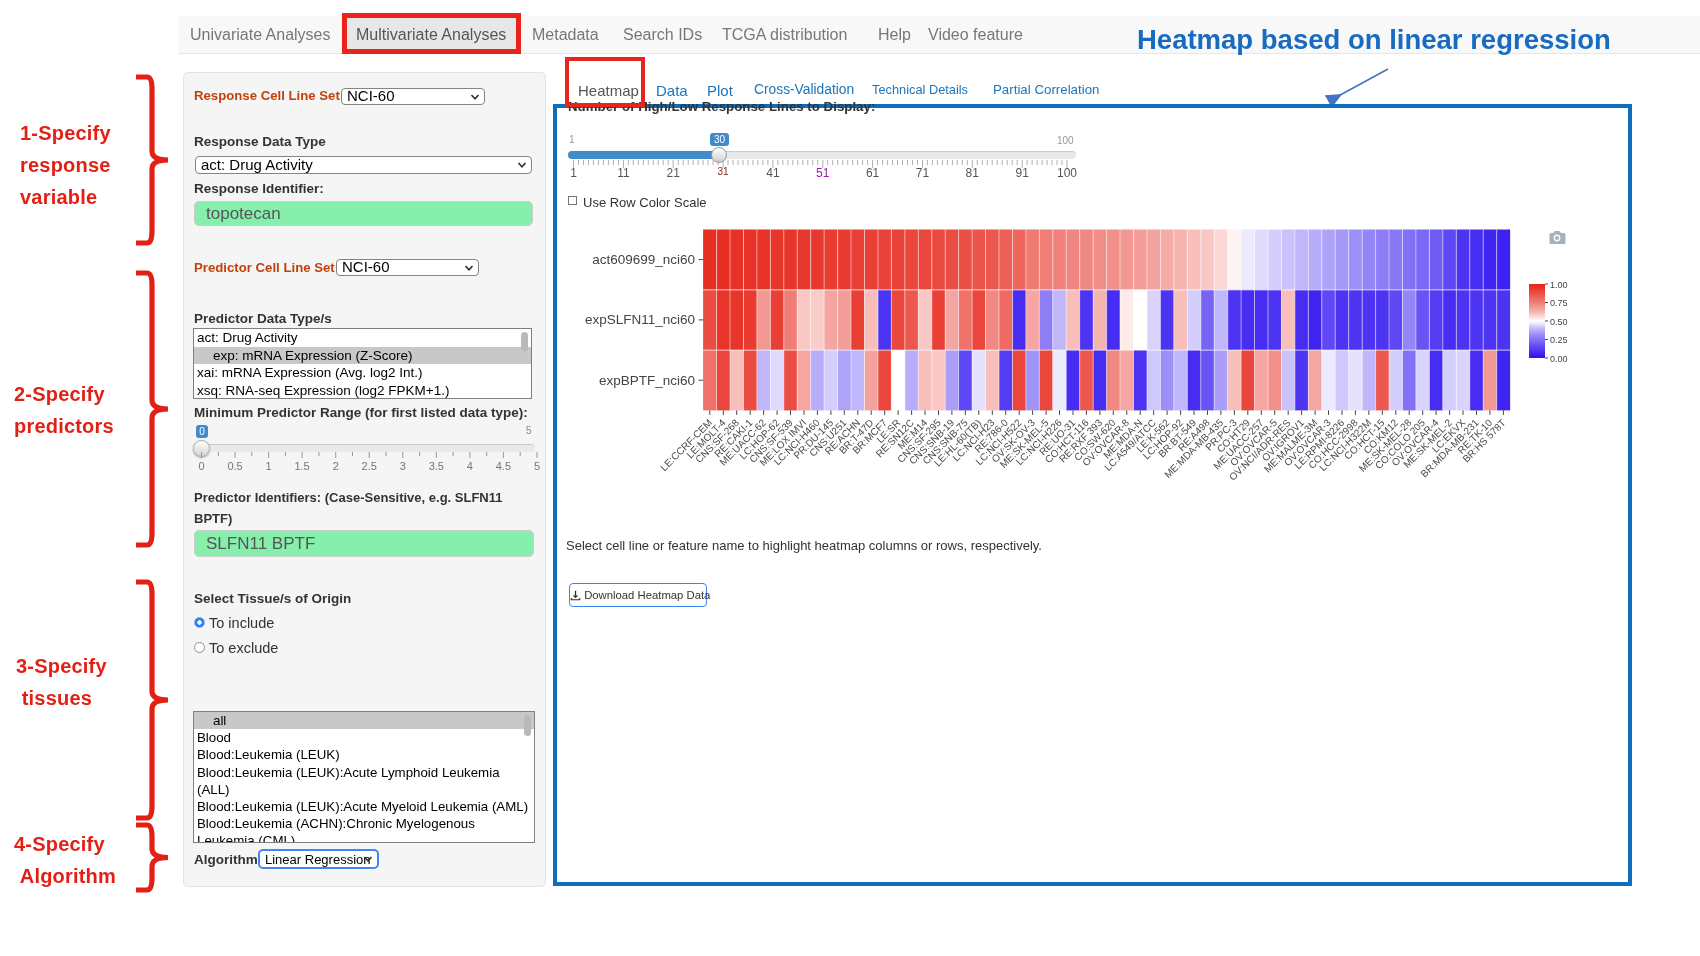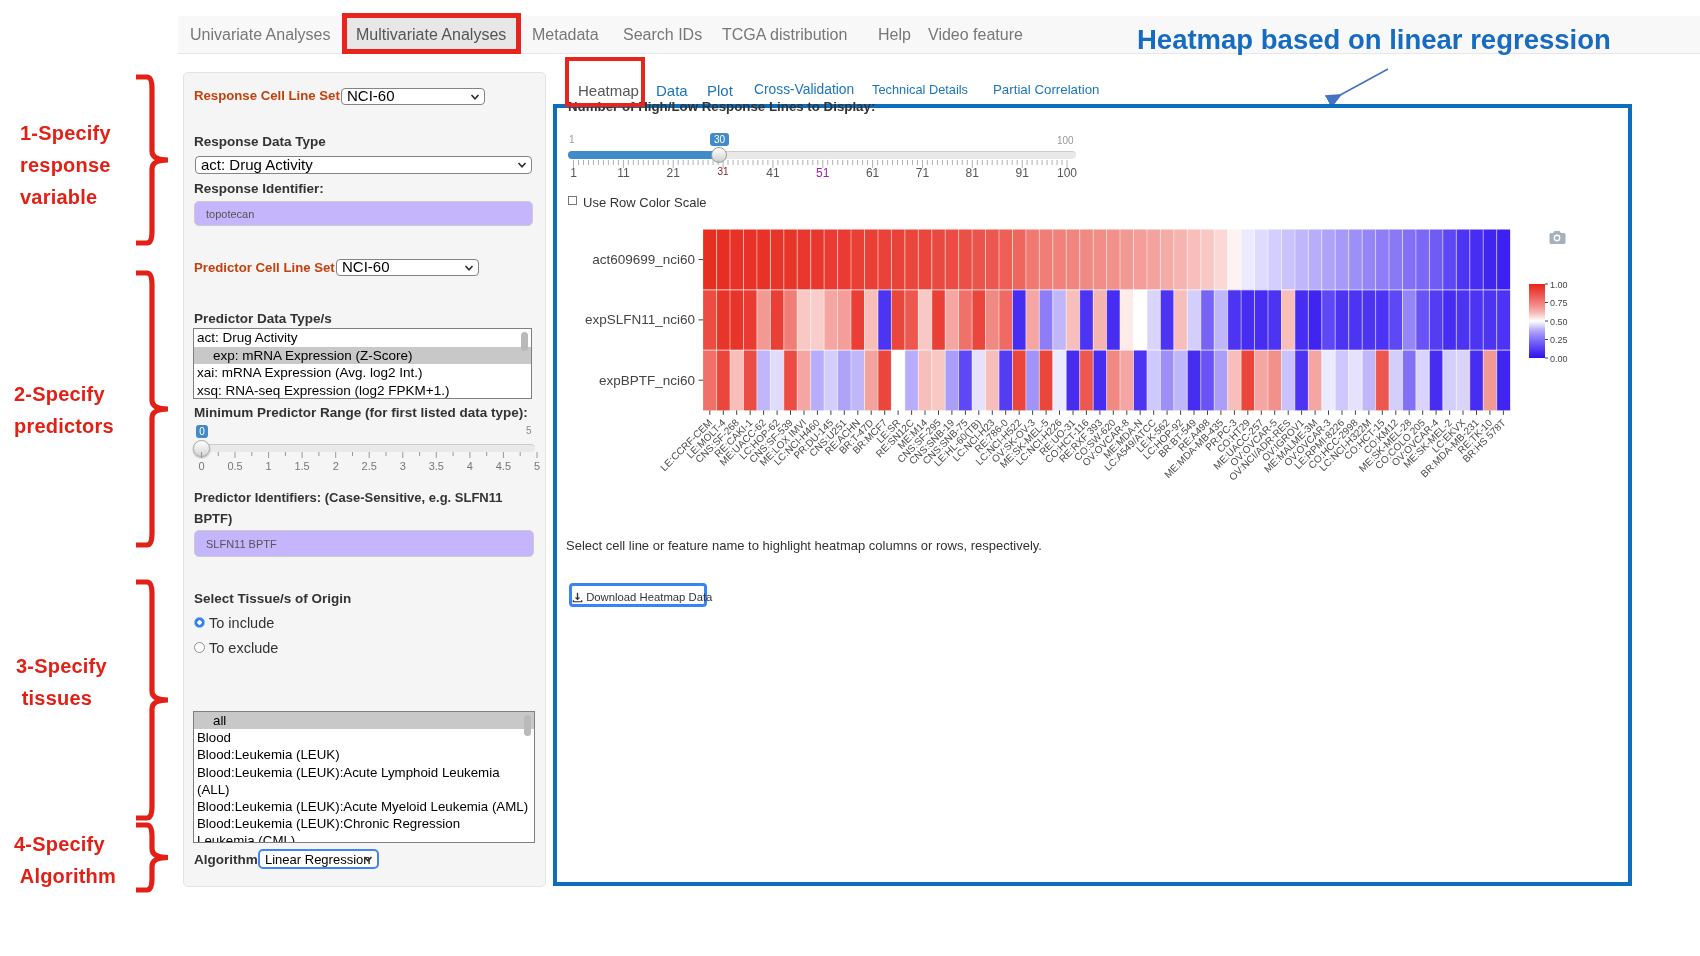--- a/index.html
+++ b/index.html
@@ -4,21 +4,21 @@
 *{margin:0;padding:0;box-sizing:border-box}
 html,body{width:1700px;height:956px;background:#fff;font-family:"Liberation Sans",sans-serif;position:relative;overflow:hidden}
 .abs{position:absolute}
 .b{font-weight:bold}
 .lbl{font-weight:bold;font-size:13.5px;color:#333}
 .lbl2{position:absolute;font-weight:bold;font-size:13.2px;color:#c2410c}
 .sel{position:absolute;background:#fff;border:1.5px solid #848484;border-radius:4px;font-size:15px;color:#000;line-height:15px;padding-left:5px;white-space:nowrap;overflow:hidden}
 .chev{position:absolute;right:4px;top:50%;transform:translateY(-50%);width:10px;height:10px}
 .redtxt{position:absolute;color:#e32015;font-weight:bold;font-size:20px;line-height:32px;letter-spacing:0.2px}
 .tab{position:absolute;font-size:15px;color:#1b75bb;top:82px}
-.ibx{position:absolute;background:#c4b5fd;border:1px solid #ccc;border-radius:5px;font-size:11px;color:#555}
+.ibx{position:absolute;background:#86efac;border:1px solid #ccc;border-radius:5px;font-size:17px;color:#555}
 .lb{position:absolute;background:#fff;border:1px solid #7f7f7f;font-size:13.5px;color:#000;line-height:17.6px;padding-left:3px;overflow:hidden;white-space:nowrap}
 .hl{background:#c8c8c8;margin-left:-3px;padding-left:19px}
 .sbthumb{position:absolute;width:7px;border-radius:4px;background:#b9b9b9}
 .sbtrack{position:absolute;right:1px;top:1px;bottom:1px;width:11px}
 </style></head><body>
 
 <div class="abs" style="left:178px;top:16px;width:1522px;height:38px;background:#f8f8f8;border-bottom:1px solid #e7e7e7"></div>
 <div class="abs" style="left:345px;top:16px;width:171px;height:38px;background:#e7e7e7"></div>
 <div class="abs" style="left:190px;top:16px;height:38px;line-height:38px;font-size:16px;color:#777;white-space:nowrap">Univariate Analyses</div>
 <div class="abs" style="left:356px;top:16px;height:38px;line-height:38px;font-size:16px;color:#555;white-space:nowrap">Multivariate Analyses</div>
@@ -108,21 +108,21 @@
 <div class="abs" style="left:209px;top:615px;font-size:14.5px;color:#333">To include</div>
 <div class="abs" style="left:194px;top:642px;width:11px;height:11px;border-radius:50%;background:#fff;border:1px solid #8e8e8e"></div>
 <div class="abs" style="left:209px;top:640px;font-size:14.5px;color:#333">To exclude</div>
 <div class="lb" style="left:193px;top:711px;width:342px;height:132px;font-size:13.3px;line-height:17.2px">
     <div class="hl">all</div>
     <div>Blood</div>
     <div>Blood:Leukemia (LEUK)</div>
     <div>Blood:Leukemia (LEUK):Acute Lymphoid Leukemia</div>
     <div>(ALL)</div>
     <div>Blood:Leukemia (LEUK):Acute Myeloid Leukemia (AML)</div>
-    <div>Blood:Leukemia (LEUK):Chronic Regression</div>
+    <div>Blood:Leukemia (ACHN):Chronic Myelogenous</div>
     <div>Leukemia (CML)</div>
     <div class="sbtrack">
       <div class="sbthumb" style="right:2px;top:2px;height:21px"></div>
     </div>
   </div>
 <div class="abs lbl" style="left:194px;top:852px">Algorithm</div>
 <div class="sel" style="left:258px;top:849px;width:121px;height:20px;line-height:17px;border:2px solid #4285f4;border-radius:5px;font-size:13px">Linear Regression<svg class="chev" viewBox="0 0 10 10">
       <path d="M1.5 3 L5 6.8 L8.5 3" fill="none" stroke="#333" stroke-width="1.7"></path>
     </svg></div>
 <svg style="position:absolute;left:0;top:0" width="200" height="956">
@@ -657,15 +657,15 @@
 <text x="990" y="118.0" font-size="9" fill="#444" font-family="Liberation Sans, sans-serif">0.25</text>
 <line x1="985" y1="133.0" x2="988" y2="133.0" stroke="#444" stroke-width="1"></line>
 <text x="990" y="136.5" font-size="9" fill="#444" font-family="Liberation Sans, sans-serif">0.00</text>
 <g fill="#a5b1bd">
       <path d="M990 8 h3l1.5-2h5l1.5 2h3a1.5 1.5 0 0 1 1.5 1.5v8a1.5 1.5 0 0 1 -1.5 1.5h-13a1.5 1.5 0 0 1 -1.5 -1.5v-8a1.5 1.5 0 0 1 1.5 -1.5z"></path>
       <circle cx="997" cy="13" r="3.4" fill="#fff"></circle>
       <circle cx="997" cy="13" r="2.1"></circle>
     </g>
 </svg>
 <div class="abs" style="left:566px;top:538px;font-size:13px;color:#333">Select cell line or feature name to highlight heatmap columns or rows, respectively.</div>
-<div class="abs" style="left:569px;top:583px;width:138px;height:24px;border:3px solid #3b82f6;border-radius:4px;background:#fff;font-size:11.3px;color:#333;line-height:22px;text-align:center;white-space:nowrap"><svg style="vertical-align:-2px" width="11" height="11" viewBox="0 0 16 16">
+<div class="abs" style="left:569px;top:583px;width:138px;height:24px;border:1px solid #3b82f6;border-radius:4px;background:#fff;font-size:11.3px;color:#333;line-height:22px;text-align:center;white-space:nowrap"><svg style="vertical-align:-2px" width="11" height="11" viewBox="0 0 16 16">
       <path d="M7 1h2v7h3l-4 4-4-4h3z" fill="#333"></path>
       <path d="M1 12v3h14v-3h-2v1.5H3V12z" fill="#333"></path>
     </svg> Download Heatmap Data</div>
 </body></html>

